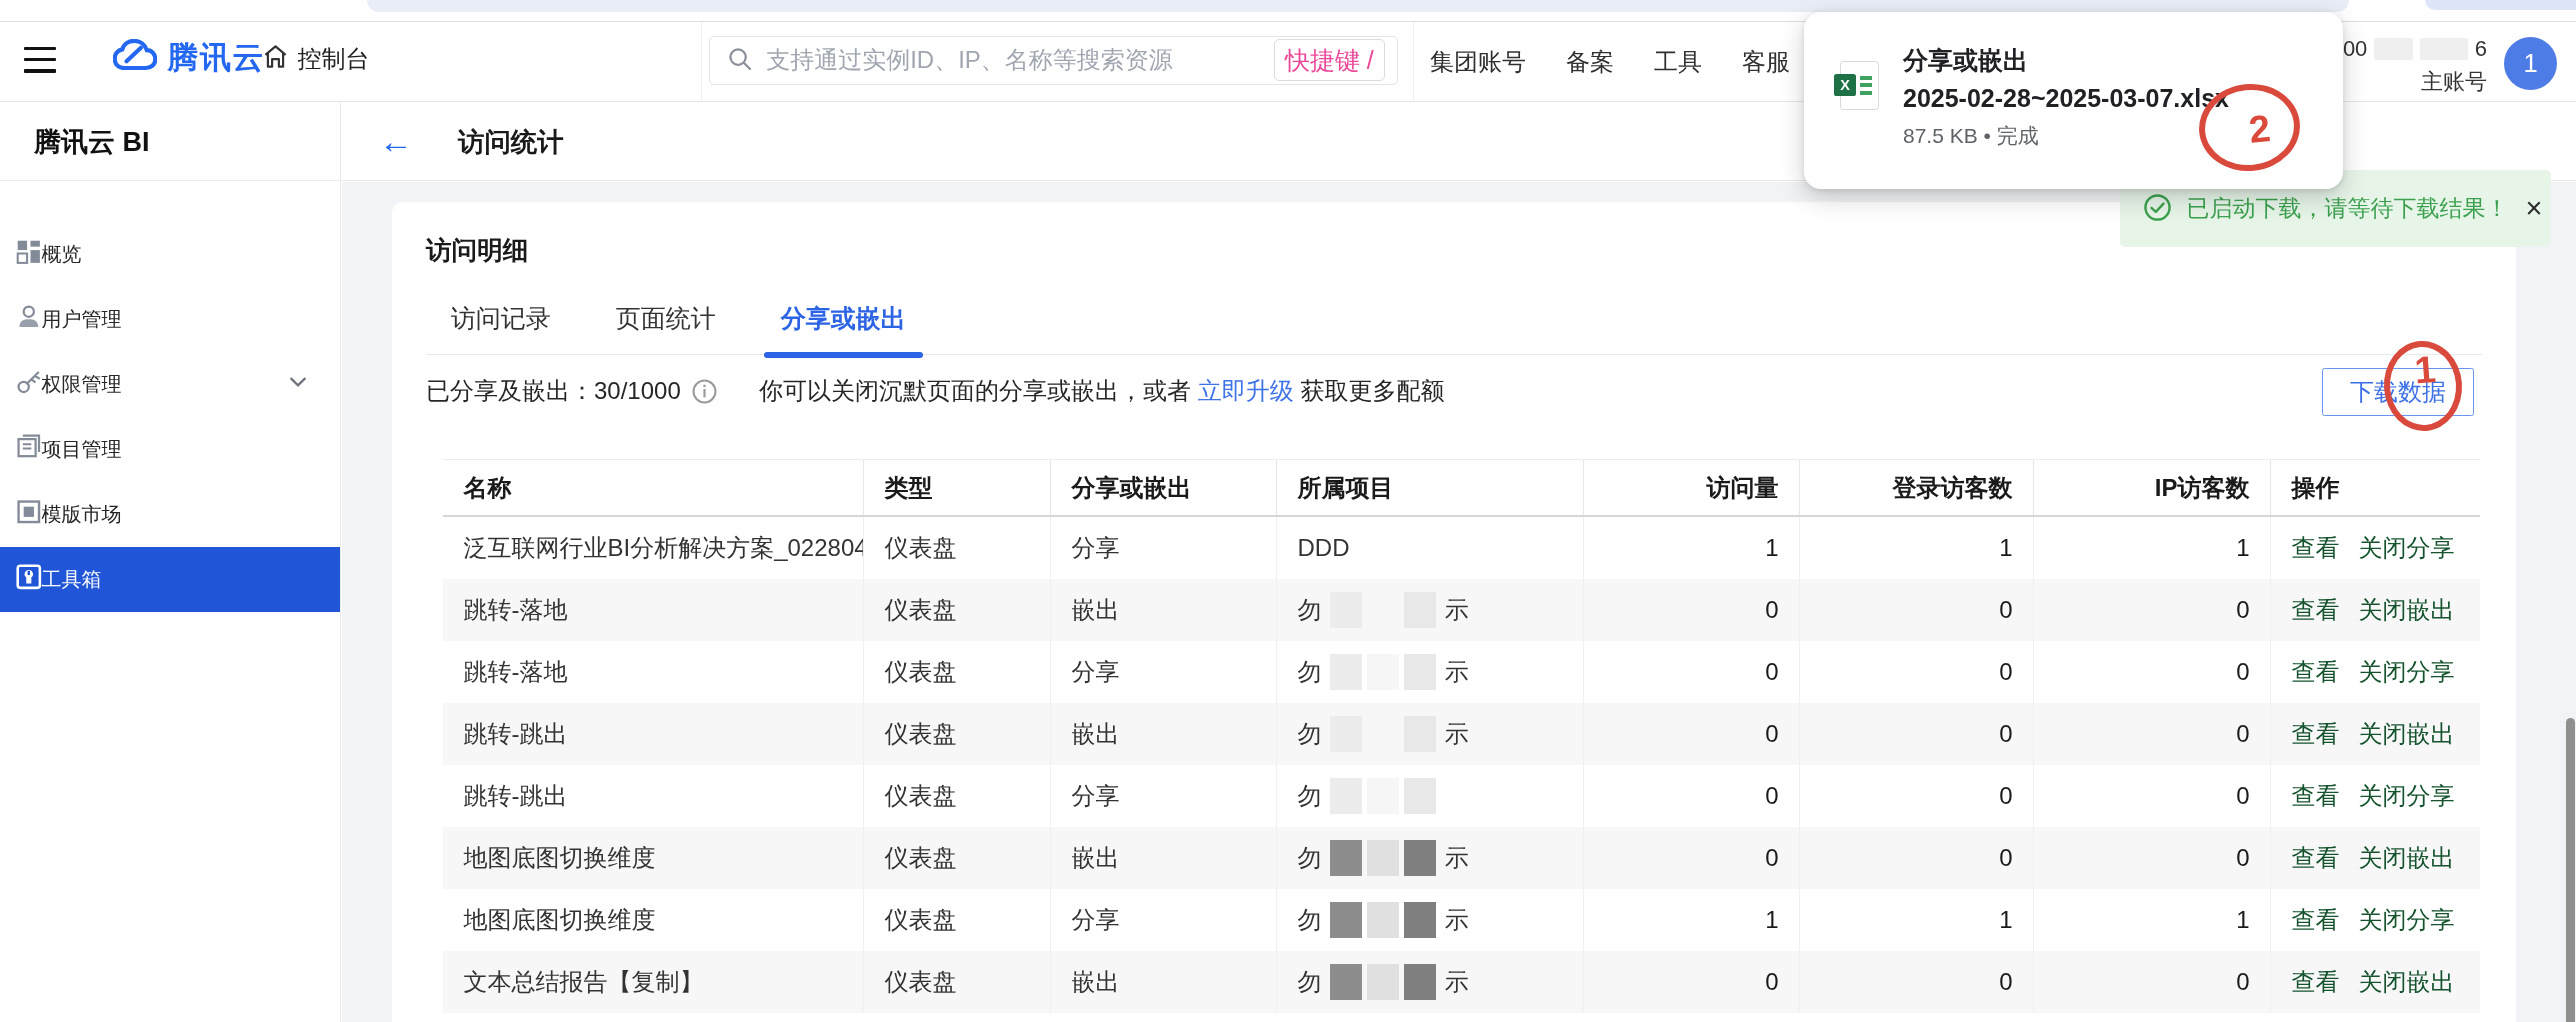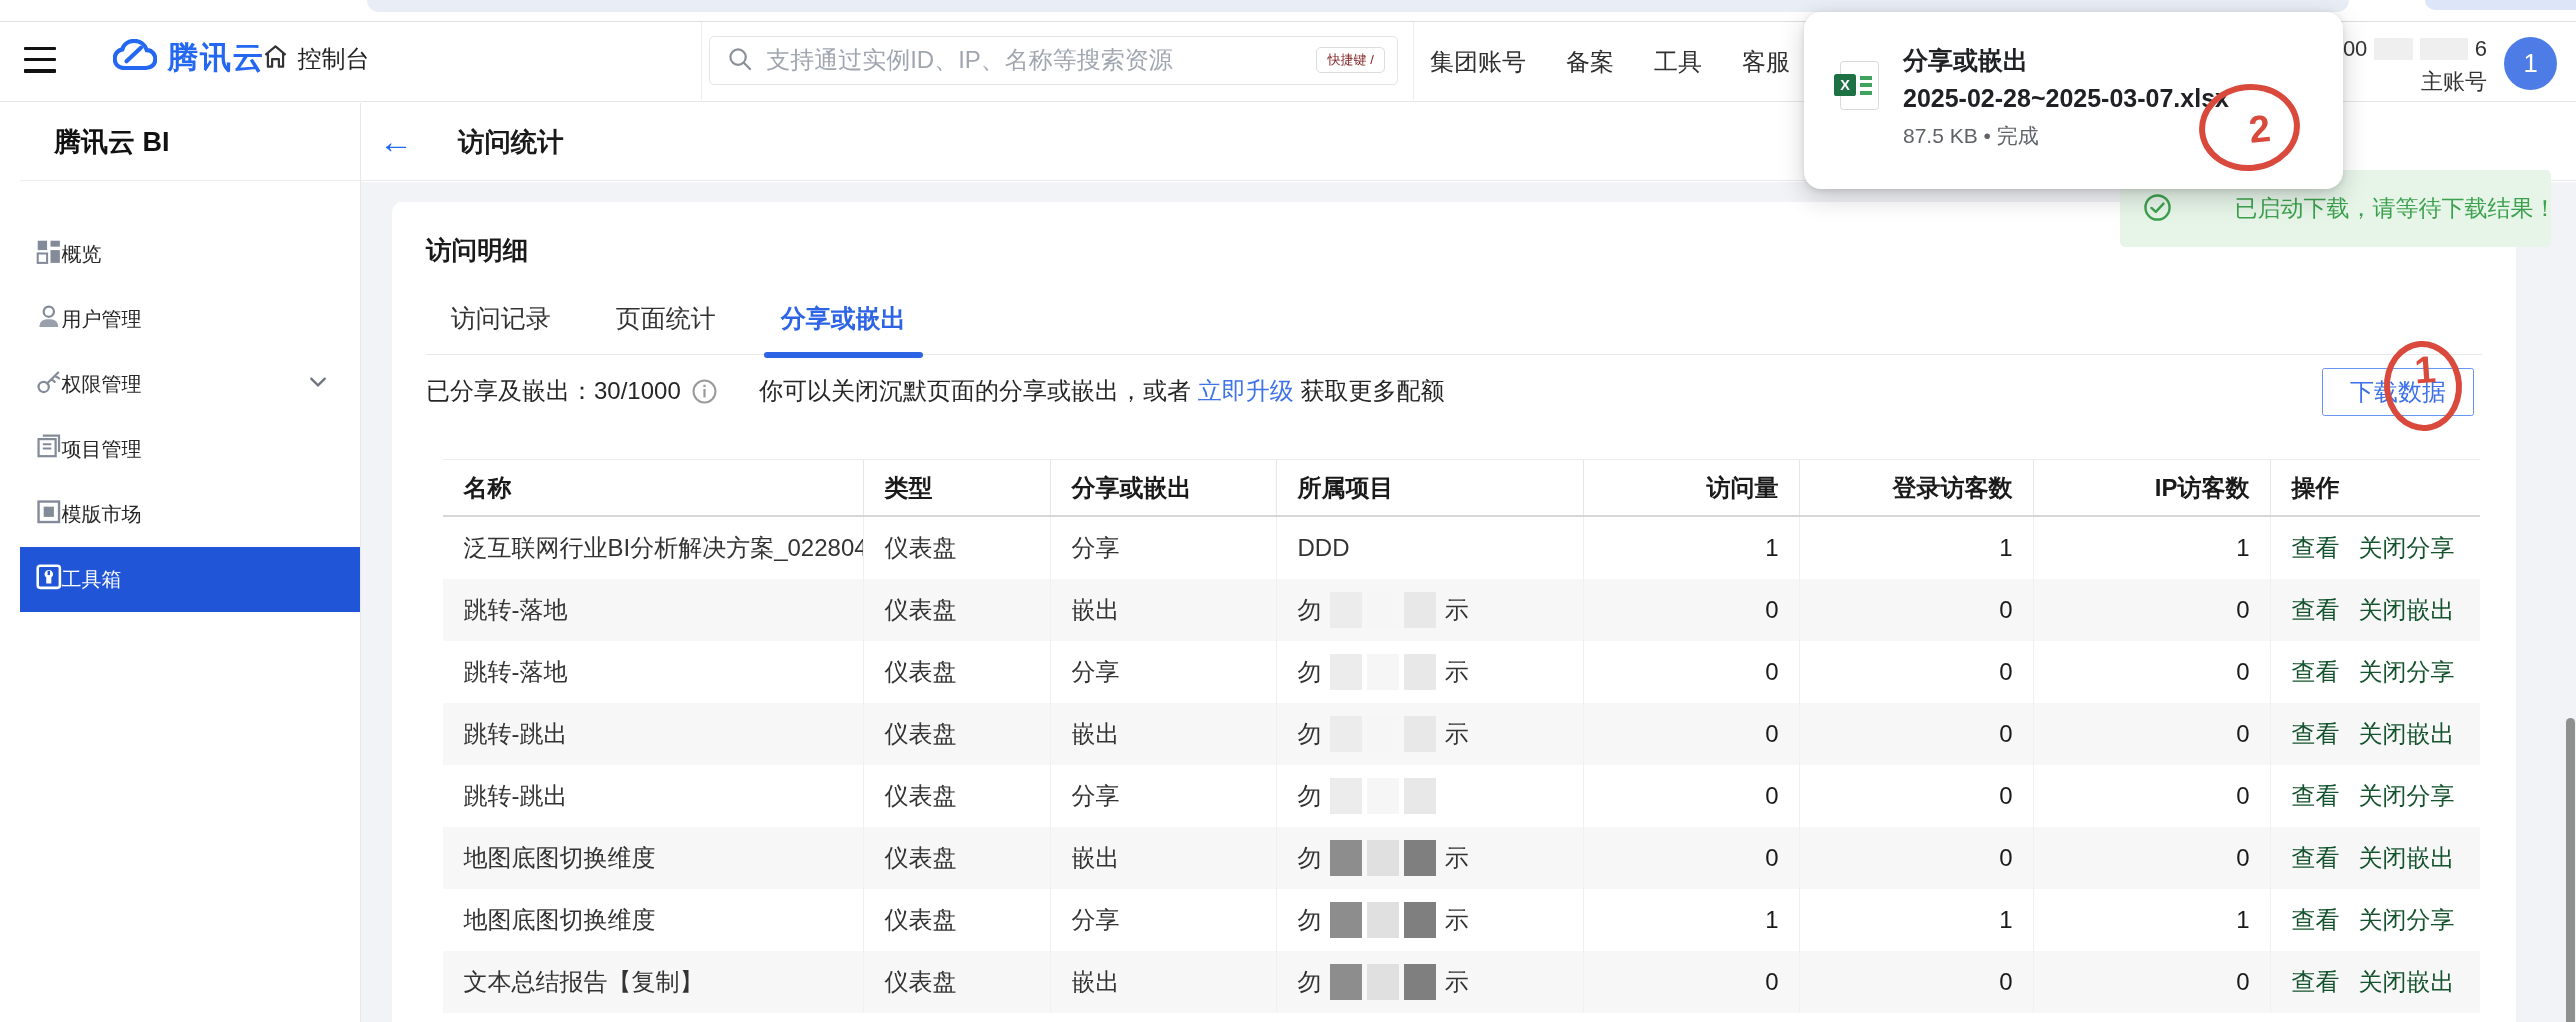--- a/index.html
+++ b/index.html
@@ -16,30 +16,30 @@
   
   .topbar { position:absolute; left:0; top:22px; width:2576px; height:80px; background:#fff; border-bottom:0.9px solid #e6e6e8; z-index:10; }
   .hamburger { position:absolute; left:24px; top:25px; width:32px; height:25.6px; display:flex; flex-direction:column; justify-content:space-between; cursor:pointer; }
   .hamburger i { display:block; height:3.4px; background:#111; border-radius:0.9px; }
   .logo { position:absolute; left:113px; top:15.3px; display:flex; align-items:center; gap:10.2px; }
   .logo-text { font-size:31px; font-weight:bold; color:#2468f2; letter-spacing:1.7px; }
   .console { position:absolute; left:262px; top:20.5px; display:flex; align-items:center; gap:8.5px; font-size:24px; color:#1f1f1f; }
   .tb-divider { position:absolute; top:0; width:0.9px; height:80px; background:#efeff1; }
   .searchbox { position:absolute; left:709px; top:13.6px; width:689px; height:49px; border:1.7px solid #e4e4e4; border-radius:5.1px; background:#fff; display:flex; align-items:center; padding:0 12px 0 17px; }
   .search-ph { flex:1; font-size:24px; color:#a0a6b0; margin-left:13.6px; white-space:nowrap; overflow:hidden; }
-  .shortcut { border:1.7px solid #dcdcdc; border-radius:5.1px; font-size:13px; color:#7f1d1d; padding:3.4px 10.2px; white-space:nowrap; }
+  .shortcut { border:1.7px solid #dcdcdc; border-radius:5.1px; font-size:25px; color:#ec4899; padding:3.4px 10.2px; white-space:nowrap; }
   .topnav { position:absolute; left:1430px; top:0; height:80px; display:flex; align-items:center; gap:40px; font-size:24px; color:#2f2f2f; }
   .topnav span { cursor:pointer; white-space:nowrap; }
   .account { position:absolute; left:2337px; top:13.6px; width:150px; display:flex; flex-direction:column; align-items:flex-end; gap:5.1px; font-size:22px; color:#333; }
   .acct-line1 { display:flex; align-items:center; gap:6.8px; }
   .acct-blur { display:inline-block; height:22px; background:#efefef; border-radius:1.7px; }
   .avatar { position:absolute; left:2504px; top:14.5px; width:53px; height:53px; border-radius:50%; background:#4e7ce7; color:#fff; font-size:25.6px; display:flex; align-items:center; justify-content:center; }
 
   
-  .sidebar { position:absolute; left:0; top:103px; width:341px; height:920px; background:#fff; border-right:0.9px solid #e8e8e8; z-index:5;margin-left:20px; }
+  .sidebar { position:absolute; left:0; top:103px; width:341px; height:920px; background:#fff; border-right:0.9px solid #e8e8e8; z-index:5; }
   .sb-title { height:78px; display:flex; align-items:center; padding-left:34px; font-size:27px; font-weight:bold; color:#111; border-bottom:0.9px solid #ececec; }
   .sb-list { padding-top:41px; }
   .sb-item { height:65px; display:flex; align-items:center; padding-left:16px; font-size:20px; color:#262626; cursor:pointer; position:relative; }
   .sb-item svg { flex:0 0 auto; }
   .sb-item.selected { background:#1f55d6; color:#fff; }
   .sb-chevron { position:absolute; right:31px; }
 
   
   .page-header { position:absolute; left:342px; top:103px; width:2234px; height:78px; background:#fff; border-bottom:0.9px solid #e8e8e8; }
   .back-btn { position:absolute; left:37px; top:20.5px; font-size:34px; color:#2468f2; cursor:pointer; line-height:1; }
@@ -80,21 +80,21 @@
   
   .dl-popup { position:absolute; left:1804px; top:12px; width:539px; height:177px; background:#fff; border-radius:17px; box-shadow:0 8.5px 25.6px rgba(0,0,0,.18), 0 1.7px 6.8px rgba(0,0,0,.10); z-index:50; }
   .xlsx-icon { position:absolute; left:36px; top:49px; width:39px; height:49px; background:#fff; border:1.7px solid #d9d9d9; border-radius:3.4px; }
   .xlsx-box { position:absolute; left:-6.8px; top:12px; width:22px; height:22px; background:#1e7145; color:#fff; font-size:14.5px; font-weight:bold; display:flex; align-items:center; justify-content:center; border-radius:2.6px; }
   .xlsx-bar { position:absolute; background:#3fa35f; }
   .dl-text { position:absolute; left:99px; top:29px; width:409px; }
   .dl-line { font-size:25px; font-weight:bold; color:#202124; line-height:38px; white-space:nowrap; }
   .dl-meta { font-size:21px; color:#5f6368; margin-top:5.1px; }
 
   
-  .toast { position:absolute; left:2120px; top:170px; width:431px; height:77px; background:#e7f5e9; border-radius:5.1px; display:flex; align-items:center; padding:0 22px; z-index:40;gap:48px; }
+  .toast { position:absolute; left:2120px; top:170px; width:431px; height:77px; background:#e7f5e9; border-radius:5.1px; display:flex; align-items:center; padding:0 22px; z-index:40; }
   .toast-msg { font-size:23px; color:#3ca14e; margin-left:13.6px; white-space:nowrap; }
   .toast-close { margin-left:17px; font-size:29px; color:#2b2b2b; cursor:pointer; line-height:1; }
 
   
   .anno { position:absolute; border:6px solid #d9493c; border-radius:50%; z-index:60; }
   .anno-num { position:absolute; color:#d9493c; font-size:38px; font-weight:bold; }
   .anno1 { left:2384px; top:341px; width:78px; height:90px; transform:rotate(-4deg); z-index:30; }
   .anno1 .anno-num { left:25.6px; top:1.7px; }
   .anno2 { left:2199px; top:84px; width:101px; height:87px; transform:rotate(-6deg); }
   .anno2 .anno-num { left:44px; top:19px; }

